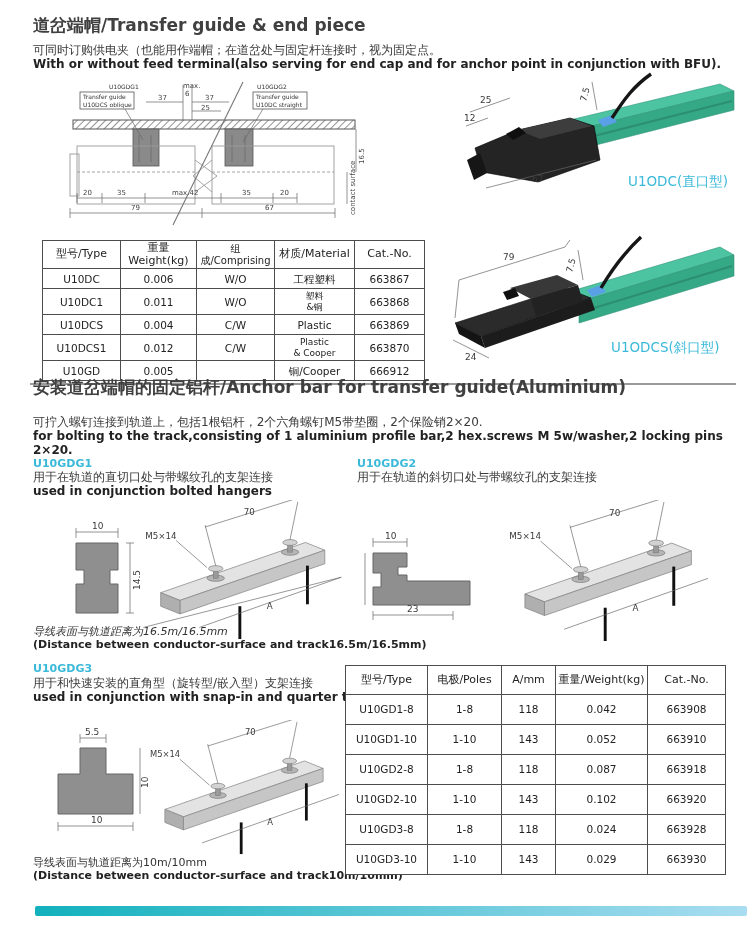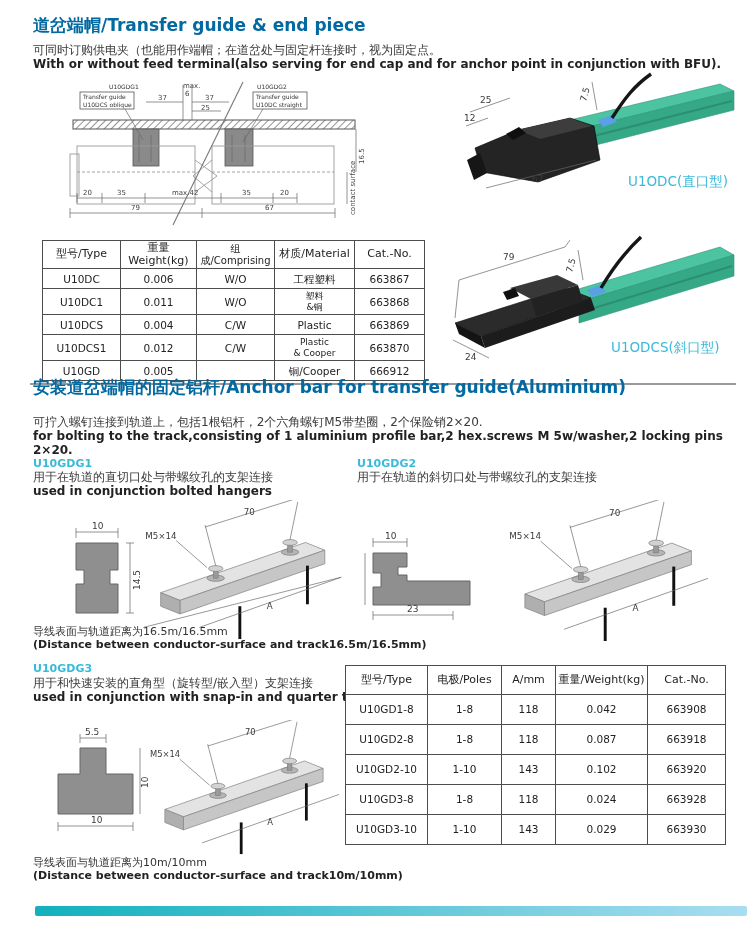--- a/index.html
+++ b/index.html
@@ -1,19 +1,19 @@
 <!DOCTYPE html>
 <html><head>
 <meta charset="utf-8">
 <style>
   html,body{margin:0;padding:0;background:#ffffff;}
   .page{position:relative;width:750px;height:925px;background:#fff;overflow:hidden;
         font-family:"DejaVu Sans",sans-serif;color:#333;}
   .abs{position:absolute;}
-  .h1{color:#0369a1;font-weight:bold;font-size:17px;line-height:1.1;}
+  .h1{color:#404040;font-weight:bold;font-size:17px;line-height:1.1;}
   .zh{font-size:12px;color:#3a3a3a;}
   .en{font-size:12px;font-weight:bold;color:#222;}
   .code{color:#3ab9d9;font-weight:bold;font-size:11px;}
   .note-zh{font-size:11px;color:#333;}
   .note-en{font-size:11px;font-weight:bold;color:#222;}
   .divider{background:#9a9a9a;height:2px;}
   table{border-collapse:collapse;table-layout:fixed;background:#fff;}
   .t1 td,.t2 td{border:1.6px solid #4d4d4d;text-align:center;vertical-align:middle;
       font-size:10.5px;color:#222;padding:1px 2px;white-space:pre-line;line-height:1.15;}
   .t1 .hd,.t2 .hd{font-size:11px;color:#222;}
@@ -256,21 +256,21 @@
     <text x="104" y="16" class="dim9">70</text>
     <text x="2" y="40" class="dim9">M5×14</text>
     <line x1="34" y1="42" x2="66" y2="70" class="thin"></line>
     <line x1="100" y1="110" x2="100" y2="144" stroke="#111" stroke-width="3"></line>
     <line x1="170" y1="68" x2="170" y2="108" stroke="#111" stroke-width="3"></line>
     <line x1="58,132" y1="132" x2="205" y2="80" class="thin"></line>
     <line x1="58" y1="132" x2="205" y2="80" class="thin"></line>
     <text x="128" y="113" class="dim9">A</text>
   </svg>
 
-  <div class="abs note-zh" style="left:33px;top:624px;">导线表面与轨道距离为16.5m/16.5mm</div>
+  <div class="abs note-zh" style="left:33px;top:624px;font-style:italic;">导线表面与轨道距离为16.5m/16.5mm</div>
   <div class="abs note-en" style="left:33px;top:638px;">(Distance between conductor-surface and track16.5m/16.5mm)</div>
 
   <div class="abs code" style="left:357px;top:457px;">U10GDG2</div>
   <div class="abs zh" style="left:357px;top:469px;">用于在轨道的斜切口处与带螺纹孔的支架连接</div>
 
   <svg class="abs" style="left:355px;top:523px;" width="125" height="105" viewBox="0 0 125 105">
     <path d="M 18,30 H 52 V 44 H 43 V 52 H 52 V 58 H 115 V 82 H 18 V 64 H 26 V 50 H 18 Z" fill="#8f8f8f" stroke="#666" stroke-width="1"></path>
     <line x1="18" y1="19" x2="52" y2="19" class="thin"></line>
       <line x1="18" y1="15" x2="18" y2="24" class="thin"></line>
       <line x1="52" y1="15" x2="52" y2="24" class="thin"></line>
@@ -364,20 +364,27 @@
       <td class="hd">Cat.-No.</td>
     </tr>
     <tr style="height:30px">
       <td>U10GD1-8</td>
           <td>1-8</td>
           <td>118</td>
           <td>0.042</td>
           <td>663908</td>
     </tr>
     <tr style="height:30px">
+      <td>U10GD1-10</td>
+          <td>1-10</td>
+          <td>143</td>
+          <td>0.052</td>
+          <td>663910</td>
+    </tr>
+    <tr style="height:30px">
       <td>U10GD2-8</td>
           <td>1-8</td>
           <td>118</td>
           <td>0.087</td>
           <td>663918</td>
     </tr>
     <tr style="height:30px">
       <td>U10GD2-10</td>
           <td>1-10</td>
           <td>143</td>

